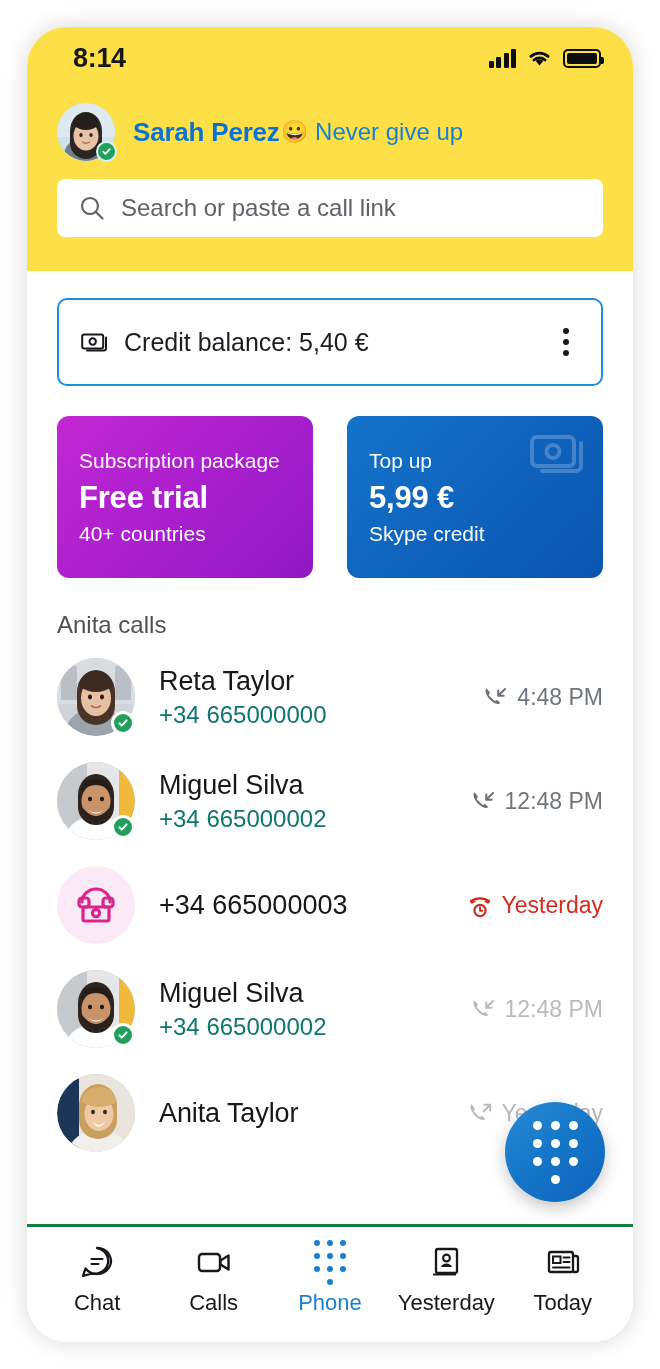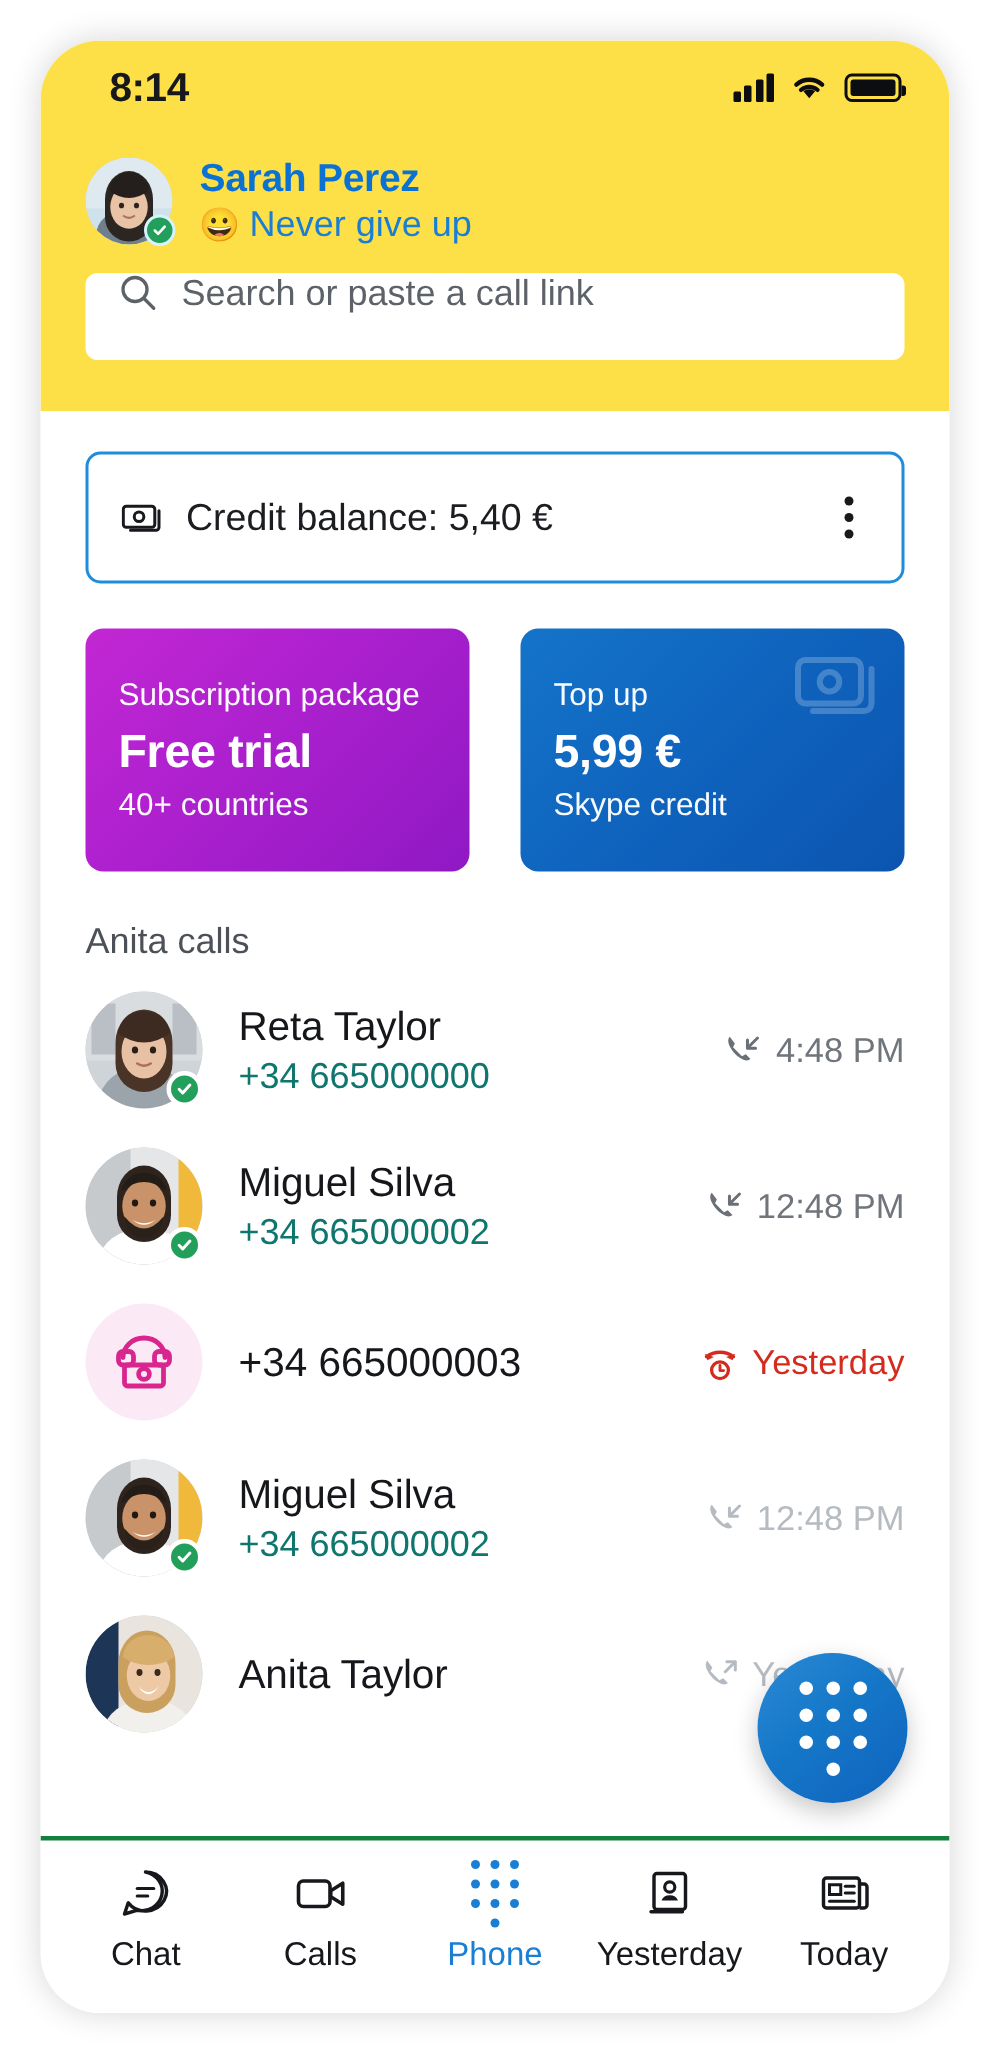--- a/index.html
+++ b/index.html
@@ -70,34 +70,34 @@
     width: 58px; height: 58px; border-radius: 50%;
     overflow: hidden; background: #cfd8de; position: relative;
   }
   .presence {
     position: absolute; right: -2px; bottom: -1px;
     width: 21px; height: 21px; border-radius: 50%;
     background: #22a05b; border: 2.5px solid #d8f2fb;
     display:flex; align-items:center; justify-content:center;
   }
   .presence svg { width: 11px; height: 11px; }
-  .profile-text { display: flex; flex-direction: column; gap: 2px; }
+  .profile-text { display: flex; gap: 2px; }
   .profile-name {
     font-size: 26px; font-weight: 700; color: #0b72d4; letter-spacing: -0.2px;
   }
   .profile-mood {
     font-size: 24px; color: #1a7fd4; display: flex; align-items: center; gap: 6px;
   }
   .mood-emoji { font-size: 22px; line-height: 1; }
 
   
   .search-bar {
     margin: 18px 30px 0 30px;
     height: 58px; background: #ffffff; border-radius: 8px;
-    display: flex; align-items: flex-start; gap: 16px; padding: 0 22px;
+    display: flex; align-items: center; gap: 16px; padding: 0 22px;
   }
   .search-bar svg { flex: 0 0 auto; }
   .search-placeholder { font-size: 24px; color: #5d6269; }
 
   
   .body-area {
     flex: 1 1 auto; background: #ffffff;
     position: relative; overflow: hidden;
   }
 

